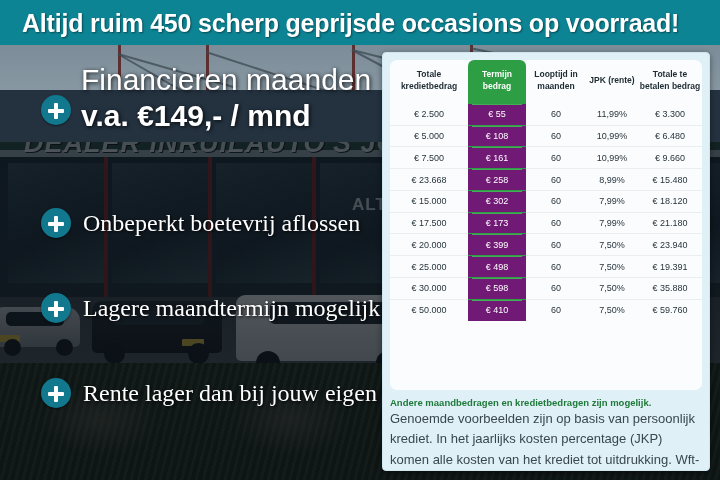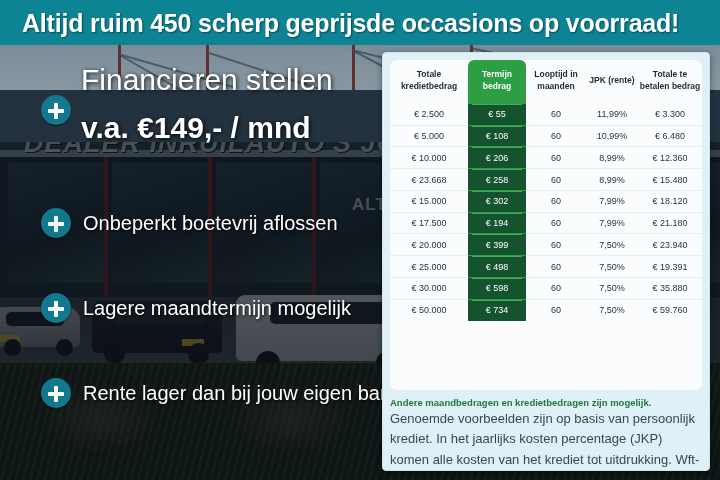--- a/index.html
+++ b/index.html
@@ -55,45 +55,45 @@
       text-shadow:1px 1px 2px rgba(0,0,0,.45);white-space:nowrap;}
 
   
   .bullets{position:absolute;left:0;top:45px;width:385px;height:435px;}
   .bullet{position:absolute;display:flex;align-items:center;}
   .plus{width:30px;height:30px;border-radius:50%;background:#11788e;
         position:relative;flex:0 0 30px;box-shadow:0 1px 2px rgba(0,0,0,.5);}
   .plus:before,.plus:after{content:"";position:absolute;background:#fff;border-radius:1px;}
   .plus:before{left:7px;top:13.5px;width:16px;height:4px;}
   .plus:after{left:13px;top:7.5px;width:4px;height:16px;}
-  .btxt{margin-left:12px;color:#fff;font-size:20px;
-        text-shadow:1px 1px 3px rgba(0,0,0,.85);white-space:nowrap;}
+  .btxt{margin-left:12px;color:#fff;font-size:24px;
+        text-shadow:1px 1px 3px rgba(0,0,0,.85);white-space:nowrap;font-family:Liberation Serif, serif;}
 
   .hero{position:absolute;left:41px;top:18px;width:344px;}
   .hero-l1{position:absolute;left:40px;top:0;font-size:30px;color:#fff;
         text-shadow:1px 1px 4px rgba(0,0,0,.9);white-space:nowrap;}
-  .hero-l2{position:absolute;left:40px;top:48px;font-size:30px;font-weight:bold;color:#fff;
+  .hero-l2{position:absolute;left:40px;top:36px;font-size:30px;font-weight:bold;color:#fff;
         text-shadow:1px 1px 4px rgba(0,0,0,.9);white-space:nowrap;}
   .hero-plus{position:absolute;left:0;top:32px;}
 
   
   .panel{position:absolute;left:382px;top:52px;width:326px;height:417px;
       background:#dff0f7;border:1px solid #cfe6ef;border-radius:4px;
       box-shadow:0 2px 6px rgba(0,0,0,.45);overflow:hidden;}
   .card{position:absolute;left:7px;top:7px;width:312px;height:330px;
       background:#fbfcfd;border-radius:7px;overflow:hidden;}
   .tbl{width:100%;border-collapse:collapse;table-layout:fixed;}
   .tbl th{font-size:8.5px;font-weight:bold;color:#1d2b33;line-height:1.4;
       padding:9px 1px 10px;text-align:center;vertical-align:middle;}
   .tbl td{font-size:9px;color:#27343c;text-align:center;padding:5.4px 1px;
       border-top:1px solid #e9eef1;}
   .tbl tr:first-child td{border-top:none;}
   .colA{width:78px;} .colB{width:58px;} .colC{width:60px;} .colD{width:52px;} .colE{width:64px;}
   .hi{background:#2e9e45;color:#fff !important;}
-  .hi-cell{background:#14532d;color:#fff !important;border-top:1px solid #2e9e45 !important;
+  .hi-cell{background:#701a75;color:#fff !important;border-top:1px solid #2e9e45 !important;
       position:relative;}
   .hi-cell:after{content:"";position:absolute;left:4px;right:4px;top:0;height:1px;background:#46ab59;}
   .tbl th.hi{border-radius:6px 6px 0 0;text-align:center;}
 
   .foot{position:absolute;left:7px;top:344px;width:312px;}
   .foot-h{font-size:9.5px;font-weight:bold;color:#1f7a3a;line-height:1.3;}
   .foot-p{font-size:13px;color:#3a4750;line-height:1.55;}
 </style>
 </head>
 <body>
@@ -172,21 +172,21 @@
   </div>
 
   <div class="banner">
     <div class="banner-txt">Altijd ruim 450 scherp geprijsde occasions op voorraad!</div>
   </div>
 
   <div class="bullets">
 
     <div class="hero">
       <div class="plus hero-plus"></div>
-      <div class="hero-l1">Financieren stellen</div>
+      <div class="hero-l1">Financieren maanden</div>
       <div class="hero-l2">v.a. €149,- / mnd</div>
     </div>
 
     <div class="bullet" style="left:41px;top:163px;">
       <div class="plus"></div>
       <div class="btxt">Onbeperkt boetevrij aflossen</div>
     </div>
 
     <div class="bullet" style="left:41px;top:248px;justify-content:space-between;">
       <div class="plus"></div>
@@ -228,43 +228,43 @@
               <td>€ 3.300</td>
             </tr>
             <tr>
               <td>€ 5.000</td>
               <td class="hi-cell">€ 108</td>
               <td>60</td>
               <td>10,99%</td>
               <td>€ 6.480</td>
             </tr>
             <tr>
-              <td>€ 10.000</td>
-              <td class="hi-cell">€ 206</td>
-              <td>60</td>
-              <td>8,99%</td>
-              <td>€ 12.360</td>
+              <td>€ 7.500</td>
+              <td class="hi-cell">€ 161</td>
+              <td>60</td>
+              <td>10,99%</td>
+              <td>€ 9.660</td>
             </tr>
             <tr>
               <td>€ 23.668</td>
               <td class="hi-cell">€ 258</td>
               <td>60</td>
               <td>8,99%</td>
               <td>€ 15.480</td>
             </tr>
             <tr>
               <td>€ 15.000</td>
               <td class="hi-cell">€ 302</td>
               <td>60</td>
               <td>7,99%</td>
               <td>€ 18.120</td>
             </tr>
             <tr>
               <td>€ 17.500</td>
-              <td class="hi-cell">€ 194</td>
+              <td class="hi-cell">€ 173</td>
               <td>60</td>
               <td>7,99%</td>
               <td>€ 21.180</td>
             </tr>
             <tr>
               <td>€ 20.000</td>
               <td class="hi-cell">€ 399</td>
               <td>60</td>
               <td>7,50%</td>
               <td>€ 23.940</td>
@@ -278,21 +278,21 @@
             </tr>
             <tr>
               <td>€ 30.000</td>
               <td class="hi-cell">€ 598</td>
               <td>60</td>
               <td>7,50%</td>
               <td>€ 35.880</td>
             </tr>
             <tr>
               <td>€ 50.000</td>
-              <td class="hi-cell">€ 734</td>
+              <td class="hi-cell">€ 410</td>
               <td>60</td>
               <td>7,50%</td>
               <td>€ 59.760</td>
             </tr>
           </tbody>
       </table>
     </div>
 
     <div class="foot">
       <div class="foot-h">Andere maandbedragen en kredietbedragen zijn mogelijk.</div>

